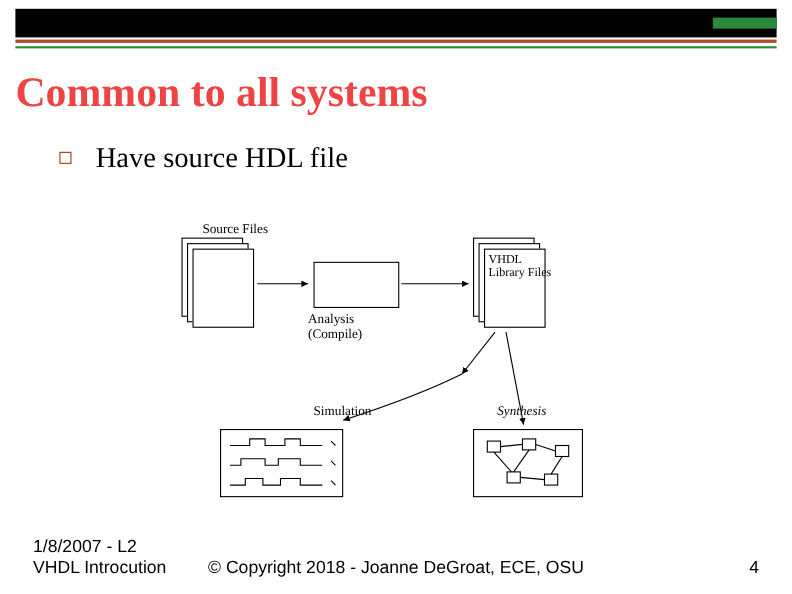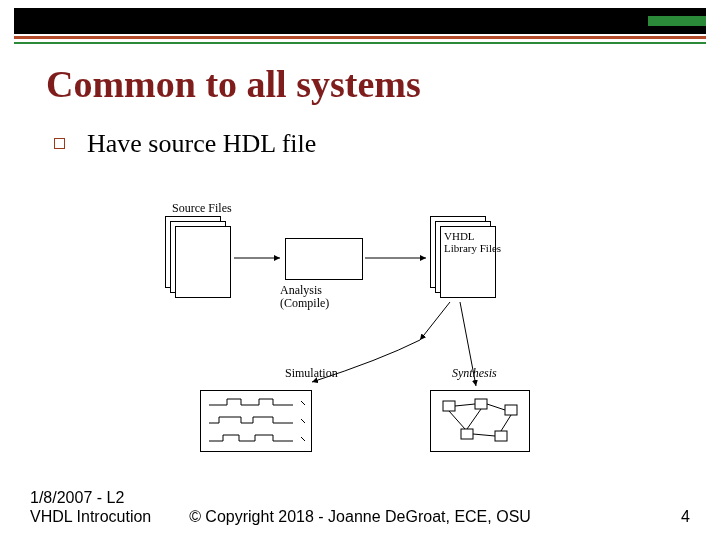--- a/index.html
+++ b/index.html
@@ -39,23 +39,23 @@
     position: absolute;
     top: 42px;
     left: 14px;
     right: 14px;
     height: 2px;
     background: #2a8a3a;
   }
   .title {
     position: absolute;
     top: 62px;
-    left: 46px;
+    left: 14px;
     font-size: 38px;
-    color: #7f1d1d;
+    color: #ef4444;
   }
   .bullets {
     position: absolute;
     top: 128px;
     left: 54px;
     right: 40px;
   }
   .bullet-row {
     display: flex;
     align-items: flex-start;
@@ -104,21 +104,21 @@
     background: #fff;
   }
   .diagram-label {
     position: absolute;
     font-family: "Times New Roman", serif;
     font-size: 12px;
     color: #000;
     line-height: 1.1;
     white-space: pre;
   }
-  .lbl-source  { left: 42px; top: -8px; }
+  .lbl-source  { left: 54px; top: -8px; }
   .lbl-analysis{ left: 150px; top: 74px; }
   .lbl-vhdllib { left: 314px; top: 20px; font-size: 11px; }
   .lbl-sim     { left: 155px; top: 157px; }
   .lbl-synth   { left: 322px; top: 157px; font-style: italic; }
   .sim-box {
     position: absolute;
     left: 70px;
     top: 180px;
     width: 112px;
     height: 62px;

